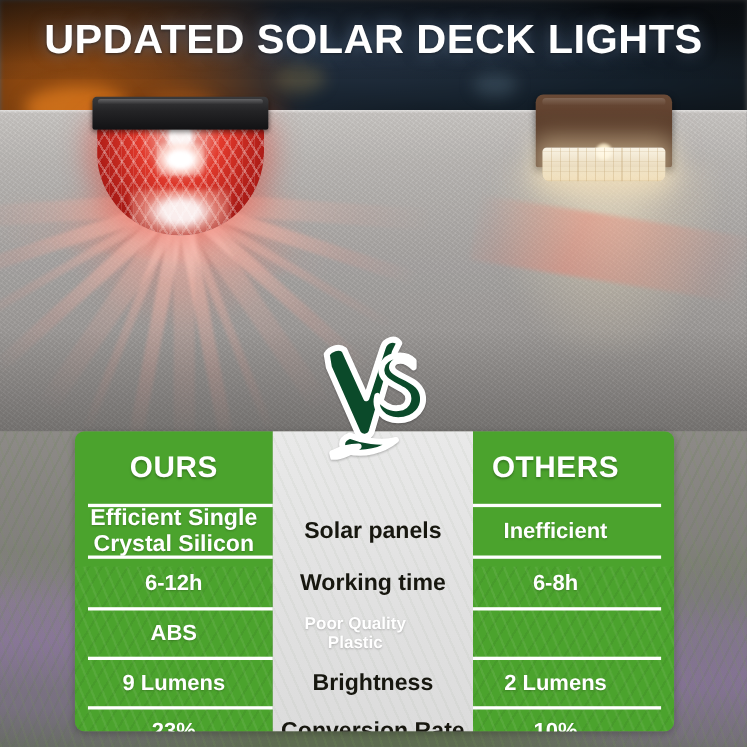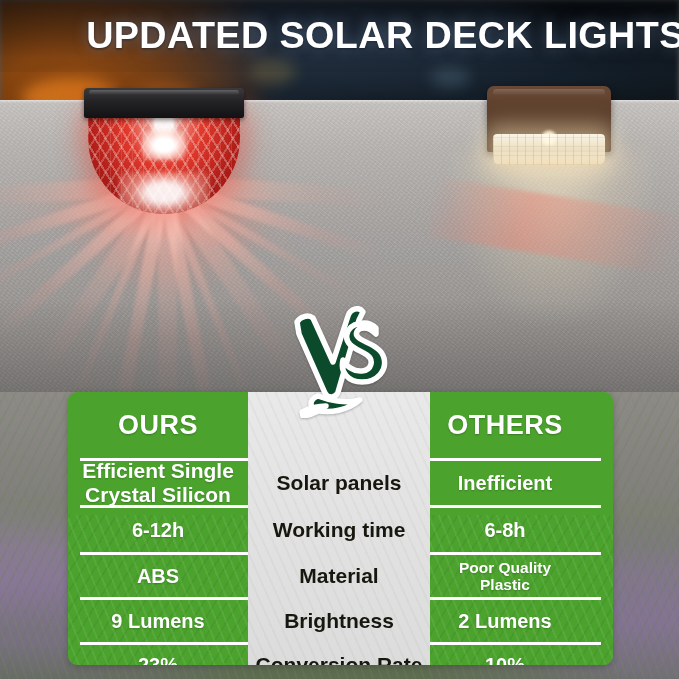--- a/index.html
+++ b/index.html
@@ -164,21 +164,21 @@
   }
   .streak-left{
     position:absolute;left:0px;top:196px;width:300px;height:40px;
     background:linear-gradient(96deg, rgba(255,160,140,0) 0%, rgba(240,135,118,.22) 50%, rgba(255,160,140,0) 100%);
     transform:rotate(7deg);filter:blur(3px);
   }
 
   
   .header{
     position:absolute;left:0;top:0;width:679px;height:72px;
-    display:flex;align-items:center;justify-content:flex-end;
+    display:flex;align-items:center;justify-content:center;
     background:linear-gradient(180deg,rgba(8,12,18,.30),rgba(8,12,18,.06));
   }
   .header h1{
     margin:0;
     font-family:"Liberation Sans",sans-serif;
     font-weight:700;
     font-size:37px;
     letter-spacing:.4px;
     color:#ffffff;
     white-space:nowrap;
@@ -391,23 +391,20 @@
         </div>
       </div>
 
       <div class="divider dv-l" style="top:160px"></div>
       <div class="divider dv-r" style="top:160px"></div>
 
       <div class="row" style="top:163px;height:42px">
         <div class="cell c-l">
           <span class="side-txt">ABS</span>
         </div>
-        <div class="cell c-m">
-          <span class="mid-txt">Material</span>
-        </div>
         <div class="cell c-r">
           <span class="side-txt small">Poor Quality Plastic</span>
         </div>
       </div>
 
       <div class="divider dv-l" style="top:205px"></div>
       <div class="divider dv-r" style="top:205px"></div>
 
       <div class="row" style="top:208px;height:42px">
         <div class="cell c-l">

